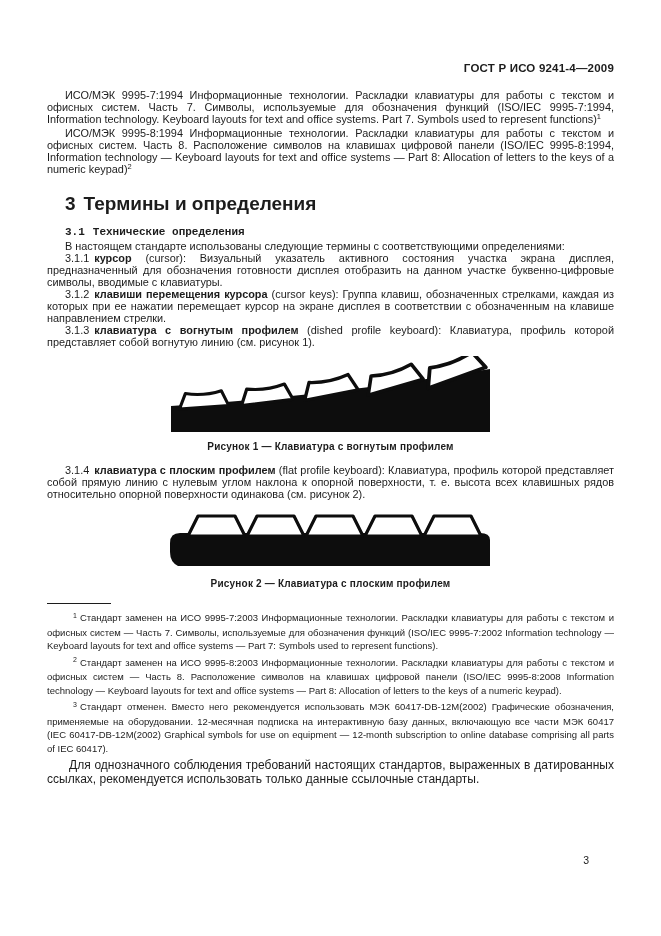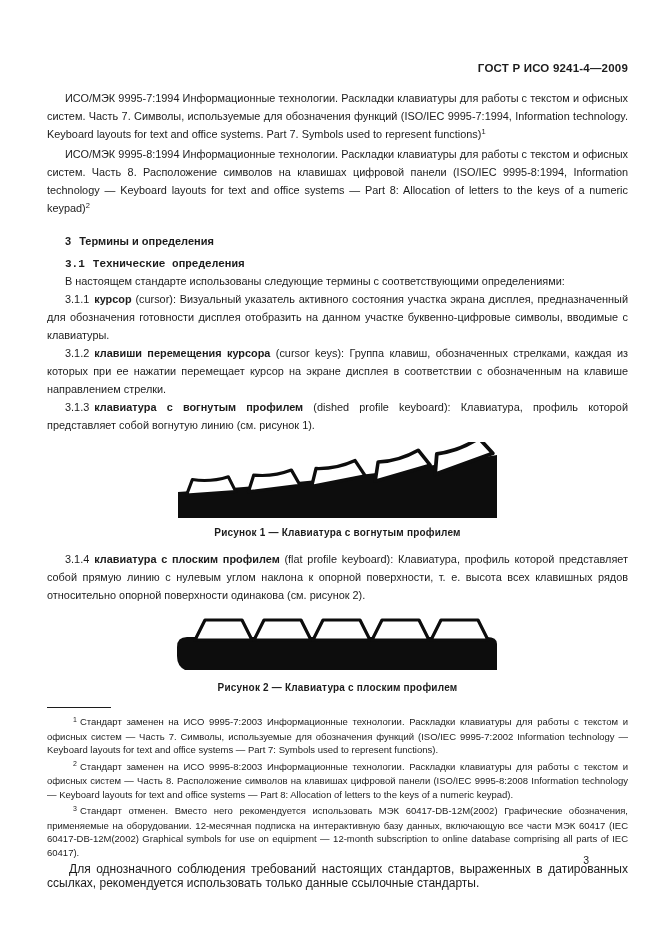--- a/index.html
+++ b/index.html
@@ -7,42 +7,42 @@
   body {
     width:661px; height:936px;
     font-family:"Liberation Sans", sans-serif;
     color:#1c1c1c;
     overflow:hidden;
   }
   .page {
     position:relative;
     width:661px; height:936px;
     background:#ffffff;
-    padding:62px 33px 0 47px;
+    padding:62px 47px 0 47px;
   }
   .doc-header {
     text-align:right;
     font-weight:bold;
     font-size:11.5px;
     letter-spacing:.2px;
     margin-bottom:15px;
   }
   p.body {
     font-size:10.9px;
-    line-height:18px;
+    line-height:12px;
     text-align:justify;
     text-indent:18px;
   }
   sup.ref {
     font-size:7.5px;
     vertical-align:baseline;
     position:relative; top:-4px;
   }
   h1.sec {
-    font-size:11px;
+    font-size:19px;
     font-weight:bold;
     margin:16px 0 11px 0;
     text-indent:18px;
   }
   h2.subsec {
     font-size:11px;
     font-weight:bold;
     margin:0 0 2px 0;
     text-indent:18px;
     font-family:Liberation Mono, monospace;

